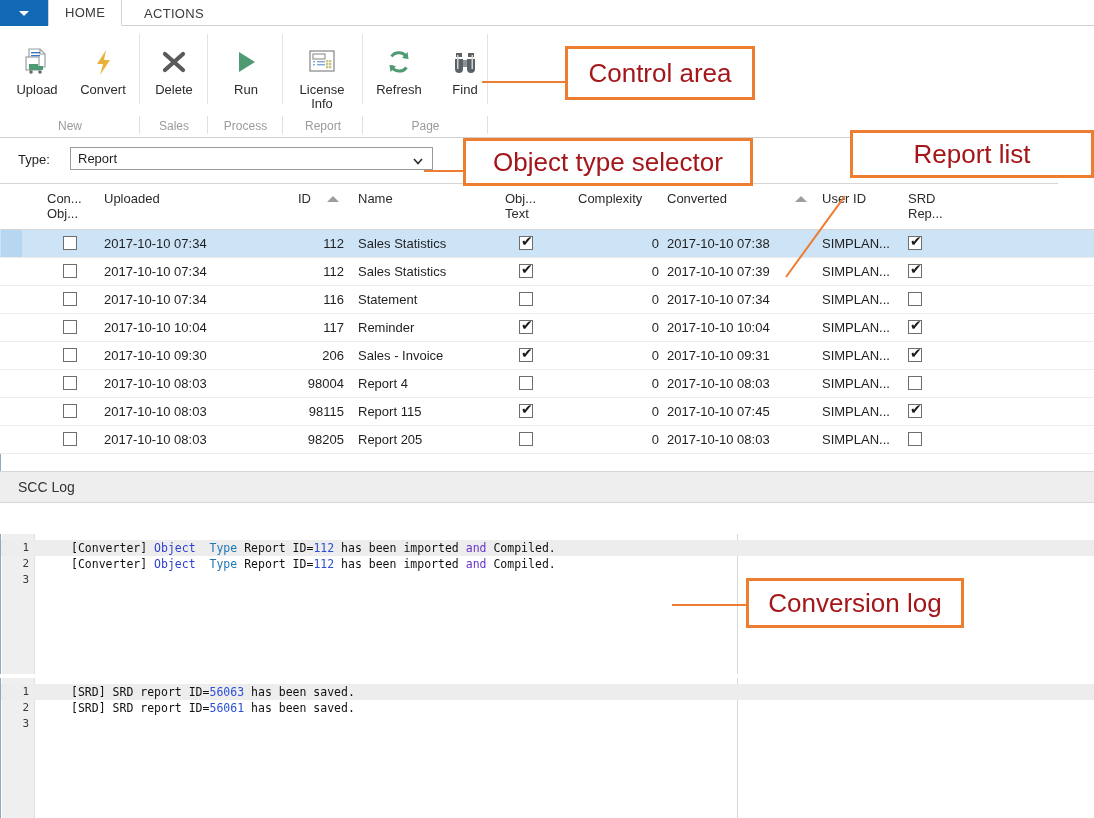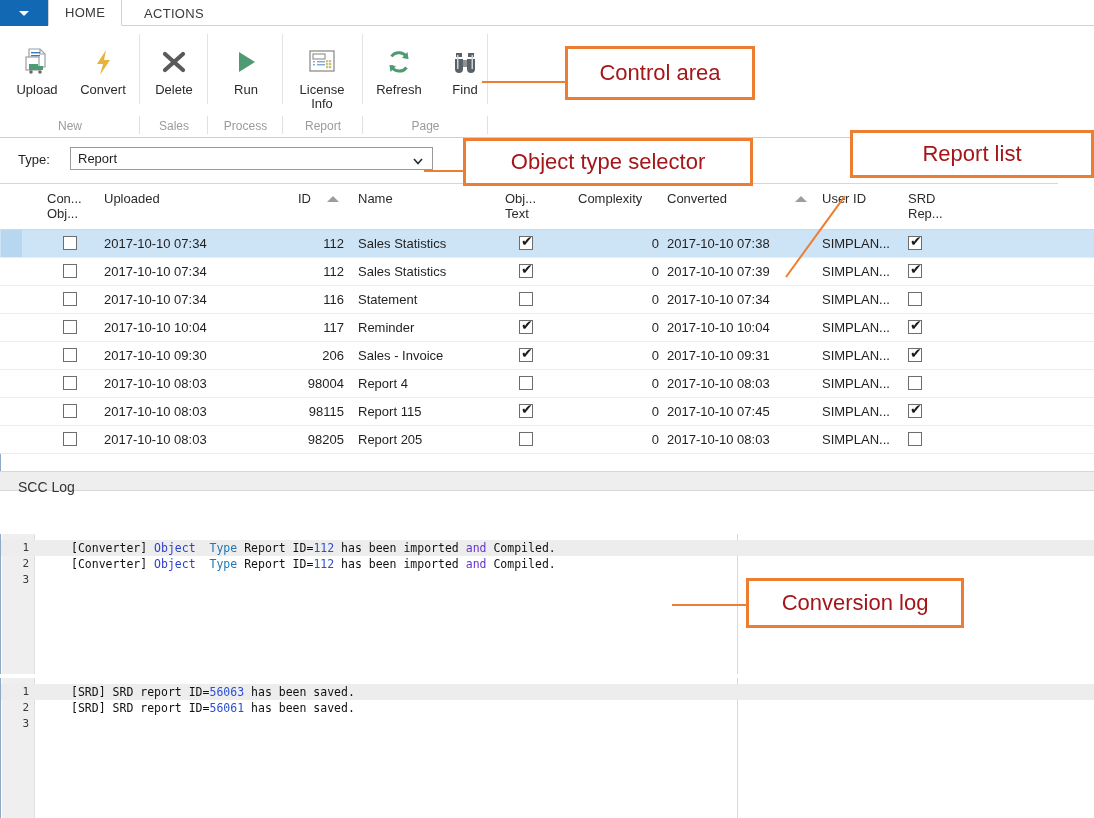--- a/index.html
+++ b/index.html
@@ -181,21 +181,21 @@
     font-family: "DejaVu Sans", sans-serif;
   }
   .grid-left-edge {
     position: absolute; left: 0; top: 0;
     width: 1px; height: 288px; background: #8ea9c6;
   }
 
   
   .scc-head {
     position: absolute; left: 0; top: 471px;
-    width: 1094px; height: 20px;
+    width: 1094px; height: 32px;
     background: #eeeeee;
     border-top: 1px solid #d7d7d7;
     border-bottom: 1px solid #d7d7d7;
     padding-left: 32px;
   }
   .scc-head .t {
     position: absolute; left: 18px; top: 7px;
     font-size: 14px; color: #333333;
   }
   .filterbar {
@@ -262,21 +262,21 @@
 
   
   .callout {
     position: absolute;
     border: 3px solid #ed7d31;
     background: #ffffff;
     display: flex; align-items: center; justify-content: center;
     z-index: 40;
   }
   .callout span {
-    font-size: 22px; color: #a4161a;
+    font-size: 26px; color: #a4161a;
     white-space: nowrap;
   }
   .leader {
     position: absolute;
     background: #ed7d31;
     height: 2px;
     transform-origin: 0 50%;
     z-index: 39;
   }
 </style>

